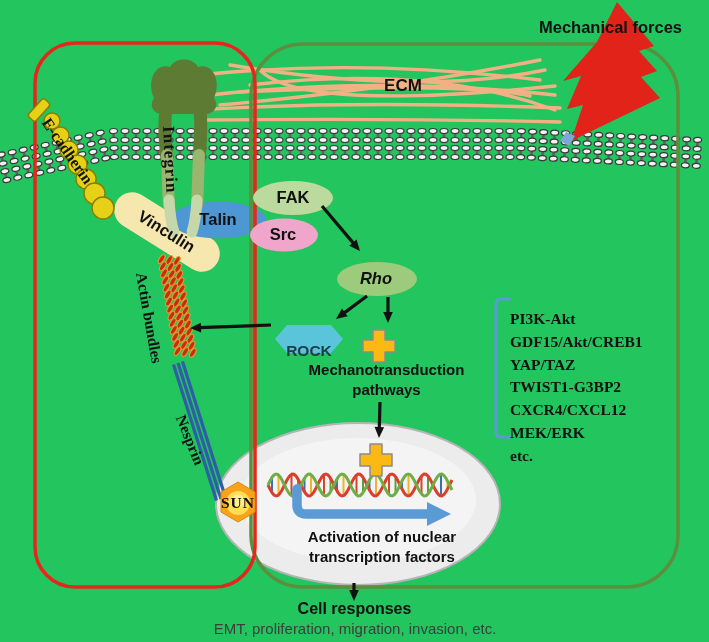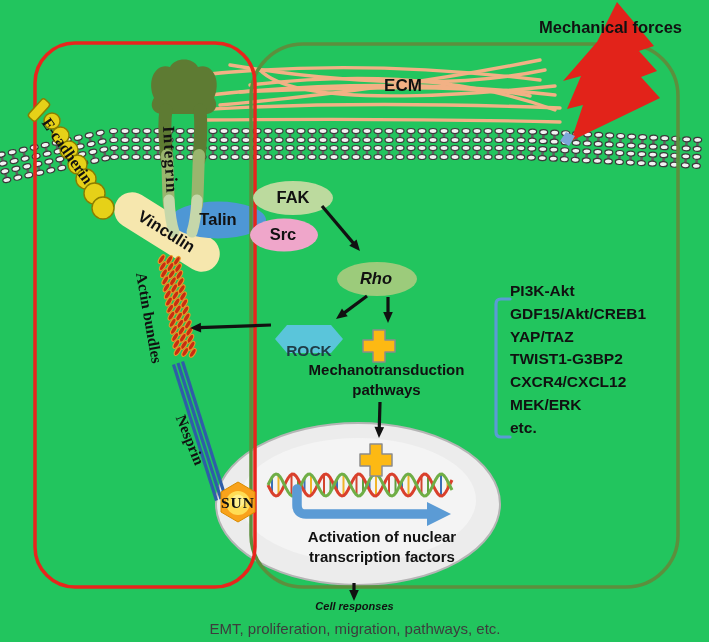--- a/index.html
+++ b/index.html
@@ -19,23 +19,23 @@
   #lbl-talin{left:178px;top:210px;width:80px;font-size:16.5px;text-align:center;}
   #lbl-fak{left:263px;top:188px;width:60px;font-size:16.5px;}
   #lbl-src{left:253px;top:225px;width:60px;font-size:16.5px;}
   #lbl-rho{left:346px;top:269px;width:60px;font-size:16.5px;font-style:italic;}
   #lbl-rock{left:274px;top:342px;width:70px;font-size:15.5px;color:#1F3B45;}
   #lbl-actin{left:79px;top:309px;width:140px;font-size:15.5px;transform:rotate(80deg);}
   #lbl-nesprin{left:130px;top:431px;width:120px;font-size:15.5px;transform:rotate(68deg);}
   #lbl-sun{left:213px;top:494px;width:50px;font-size:15.5px;letter-spacing:1px;}
   #lbl-mechano{left:294px;top:360px;width:185px;font-size:15px;}
   #lbl-activation{left:282px;top:527px;width:200px;font-size:15px;}
-  #lbl-cellresp{left:282px;top:600px;width:145px;font-size:11px;font-style:italic;}
+  #lbl-cellresp{left:282px;top:600px;width:145px;font-size:16px;}
   #lbl-emt{left:175px;top:620px;width:360px;font-size:15px;font-weight:normal;color:#3D3D3D;}
-  #pathway-list{left:510px;top:280px;text-align:left;font-size:15.5px;}
+  #pathway-list{left:510px;top:308px;text-align:left;font-size:15.5px;font-family:Liberation Serif, serif;}
   #pathway-list .pw{height:22.8px;line-height:22.8px;}
 </style>
 </head>
 <body>
 
 <div class="stage">
 
 <svg width="709" height="642" viewBox="0 0 709 642">
 
   <g>
@@ -723,21 +723,21 @@
 <div class="lbl" id="lbl-fak">FAK</div>
 <div class="lbl" id="lbl-src">Src</div>
 <div class="lbl" id="lbl-rho">Rho</div>
 <div class="lbl" id="lbl-rock">ROCK</div>
 <div class="lbl serif" id="lbl-actin">Actin bundles</div>
 <div class="lbl serif" id="lbl-nesprin">Nesprin</div>
 <div class="lbl serif" id="lbl-sun">SUN</div>
 <div class="lbl wrap" id="lbl-activation">Activation of nuclear transcription factors</div>
 <div class="lbl wrap" id="lbl-mechano">Mechanotransduction pathways</div>
 <div class="lbl" id="lbl-cellresp">Cell responses</div>
-<div class="lbl" id="lbl-emt">EMT, proliferation, migration, pathways, etc.</div>
+<div class="lbl" id="lbl-emt">EMT, proliferation, migration, invasion, etc.</div>
 
 <div class="lbl" id="pathway-list">
   <div class="pw">PI3K-Akt</div>
   <div class="pw">GDF15/Akt/CREB1</div>
   <div class="pw">YAP/TAZ</div>
   <div class="pw">TWIST1-G3BP2</div>
   <div class="pw">CXCR4/CXCL12</div>
   <div class="pw">MEK/ERK</div>
   <div class="pw">etc.</div>
 </div>

